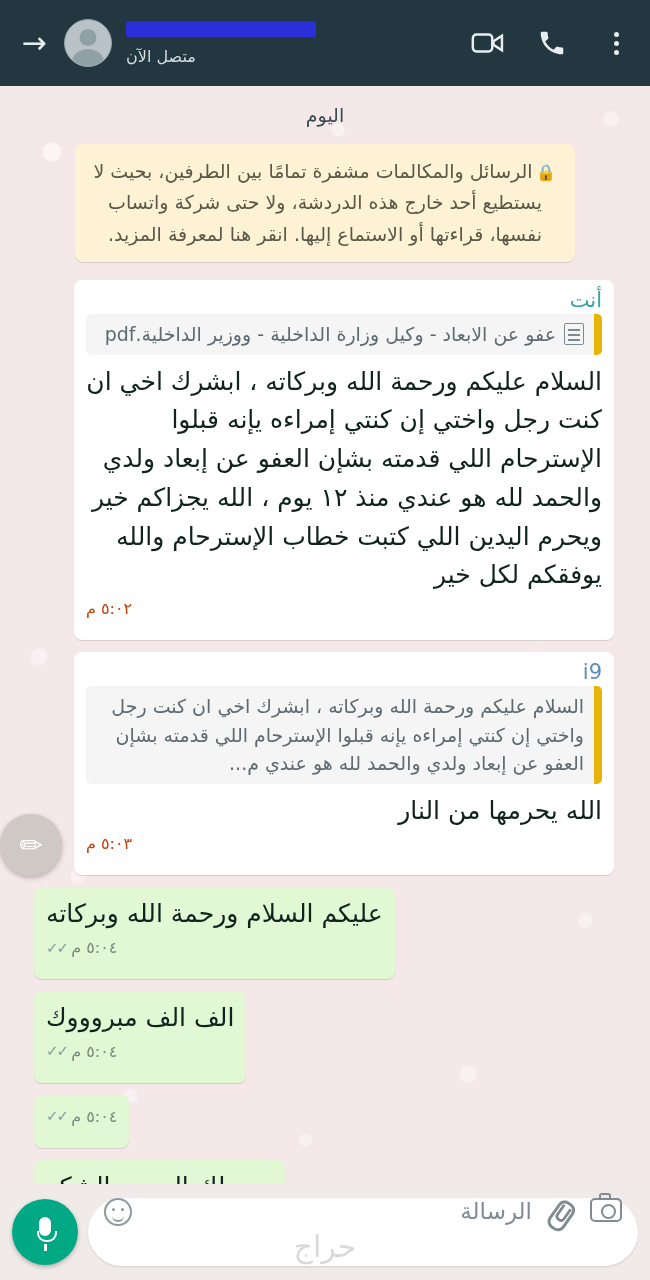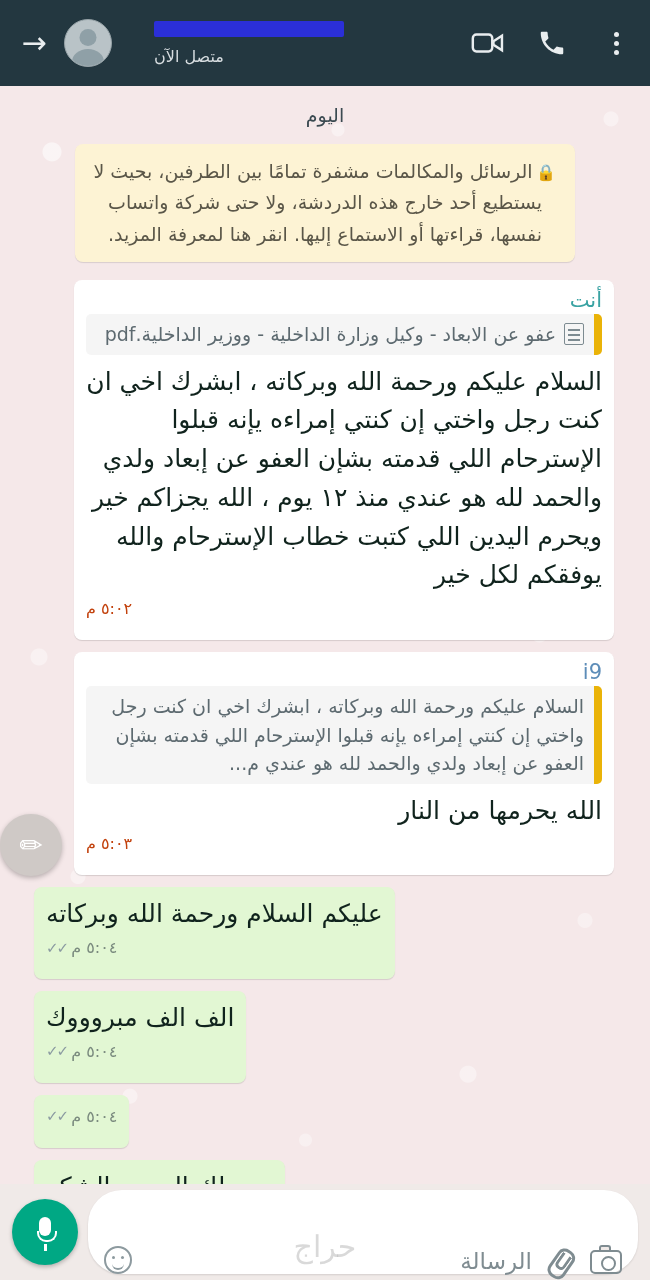--- a/index.html
+++ b/index.html
@@ -30,21 +30,21 @@
   .hdr-left { display: flex; align-items: center; gap: 24px; }
   .icon-btn {
     width: 40px; height: 44px;
     display: flex; align-items: center; justify-content: center;
     cursor: pointer;
   }
   .dots { display: flex; flex-direction: column; gap: 4px; align-items: center; }
   .dots i { display: block; width: 5px; height: 5px; border-radius: 50%; background: #e9edef; }
   .hdr-spacer { flex: 1 1 auto; }
   .hdr-right { display: flex; align-items: center; gap: 10px; }
-  .name-block { text-align: left; padding-left: 4px; margin-left: 28px; }
+  .name-block { text-align: left; padding-left: 4px; }
   .redacted {
     display: inline-block;
     width: 190px; height: 16px;
     background: #2b2fd8;
     border-radius: 2px;
     margin-bottom: 6px;
     position: relative;
     text-indent: -9999px;
     overflow: hidden;
   }
@@ -244,25 +244,25 @@
     content:""; position:absolute; left:3px; top:0; width:12px; height:19px;
     background:#fff; border-radius:6px;
   }
   .mic-ic::after {
     content:""; position:absolute; left:1px; top:14px; width:16px; height:9px;
     border: 2.5px solid #fff; border-top: none; border-radius: 0 0 9px 9px;
   }
   .mic-stand { position:absolute; left:8px; bottom:-4px; width:2.5px; height:7px; background:#fff; }
   .input-pill {
     flex: 1 1 auto;
-    height: 84px;
+    height: 68px;
     background: #ffffff;
     border-radius: 34px;
     display: flex;
-    align-items: flex-end;
+    align-items: flex-start;
     padding: 0 16px;
     gap: 16px;
     box-shadow: 0 1px 2px rgba(0,0,0,.12);
     order: 1;
   }
   .emoji {
     width: 28px; height: 28px; border-radius: 50%;
     border: 2px solid #8d9a9f; position: relative; flex: 0 0 auto;
   }
   .emoji::before {

